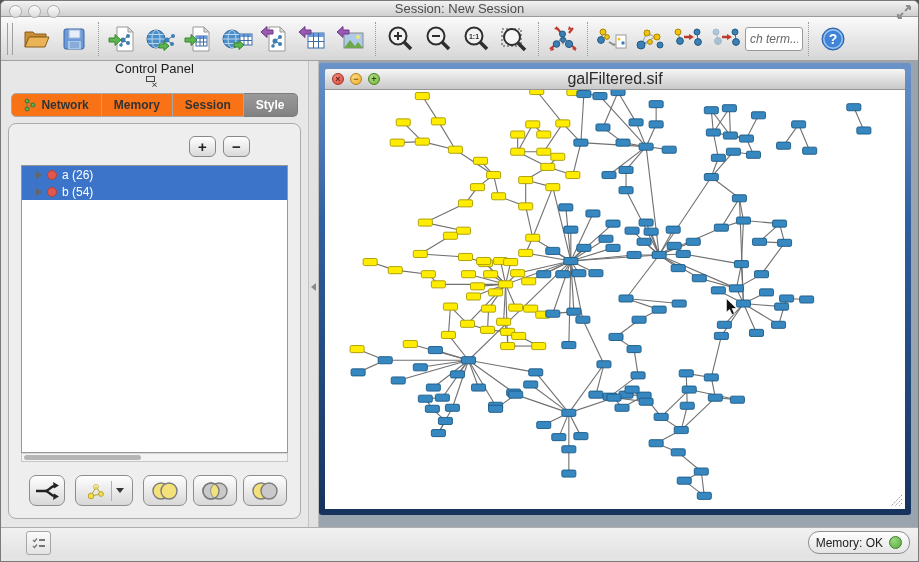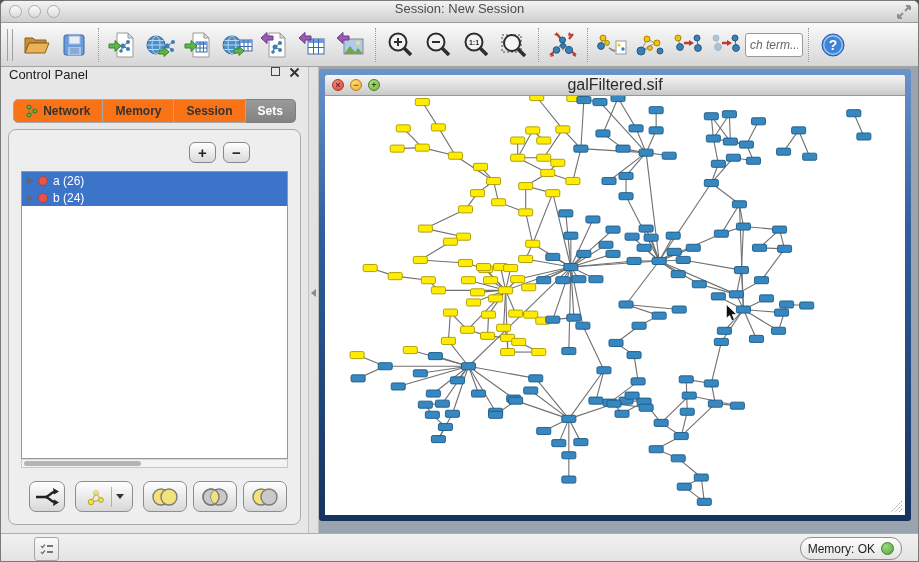--- a/index.html
+++ b/index.html
@@ -1,59 +1,59 @@
 <!DOCTYPE html>
 <html><head>
 <meta charset="utf-8">
 <style>
   html,body{margin:0;padding:0;background:#555;}
   *{box-sizing:border-box;}
   .window{position:relative;width:919px;height:562px;background:#e4e4e4;
     font-family:"Liberation Sans",sans-serif;font-size:12px;color:#222;
     border:1px solid #7a7a7a;border-radius:6px 6px 0 0;overflow:hidden;}
   
-  .titlebar{height:22px;background:linear-gradient(180deg,#f3f3f3,#cfcfcf);
-    border-bottom:1px solid #9b9b9b;position:relative;display:flex;align-items:flex-start;}
+  .titlebar{height:16px;background:linear-gradient(180deg,#f3f3f3,#cfcfcf);
+    border-bottom:1px solid #9b9b9b;position:relative;display:flex;align-items:flex-end;}
   .lights{position:absolute;left:8px;top:4px;display:flex;gap:6px;}
   .light{width:13px;height:13px;border-radius:50%;border:1px solid #a9a9a9;
     background:linear-gradient(180deg,#fbfbfb,#dcdcdc);}
   .win-title{flex:1;text-align:center;font-size:13px;color:#4c4c4c;}
   .win-zoom{position:absolute;right:6px;top:3px;}
   
   .toolbar{height:44px;background:linear-gradient(180deg,#fafafa,#d6d6d6);
     border-bottom:1px solid #a3a3a3;display:flex;align-items:center;padding:0 4px;}
   .tb-grip{width:6px;height:32px;border-left:1px solid #9f9f9f;border-right:1px solid #9f9f9f;margin:0 4px 0 2px;}
   .tb{width:38px;height:38px;border:none;background:transparent;display:flex;
     align-items:center;justify-content:center;padding:0;cursor:default;}
   .sep{width:1px;height:34px;border-left:1px dotted #9a9a9a;margin:0 5px;}
   .search{width:58px;height:24px;border:1px solid #9a9a9a;border-radius:3px;
     font-family:"Liberation Sans",sans-serif;font-size:12px;font-style:italic;
     color:#555;padding:0 4px;background:#fff;}
   .search::placeholder{color:#666;font-style:italic;}
   
   .main{display:flex;height:466px;}
   
   .cpanel{width:308px;background:#e7e7e7;display:flex;flex-direction:column;border-right:1px solid #c2c2c2;}
-  .cp-head{height:26px;display:flex;padding:0 8px;}
+  .cp-head{height:26px;display:flex;align-items:center;padding:0 8px;flex-direction:column;}
   .cp-title{flex:1;font-size:13px;color:#1d1d1d;}
   .cp-float{width:9px;height:9px;border:1.5px solid #444;margin-right:9px;}
   .tabs{display:flex;justify-content:center;margin:6px 0 4px;}
   .tab{display:flex;align-items:center;gap:5px;padding:4px 12px;background:#f97316;
     border:1px solid #a8a8a8;border-left:none;font-weight:bold;color:#333;font-size:12px;}
   .tab:first-child{border-left:1px solid #a8a8a8;border-radius:5px 0 0 5px;}
   .tab:last-child{border-radius:0 5px 5px 0;}
   .tab.active{background:linear-gradient(180deg,#9a9a9a,#828282);color:#fff;border-color:#7d7d7d;}
   .sets-box{flex:1;margin:2px 7px 8px;border:1px solid #ababab;border-radius:8px;
     background:#eee;padding:10px 12px 12px;display:flex;flex-direction:column;}
   .sets-actions{display:flex;justify-content:flex-end;gap:7px;margin:2px 38px 8px 0;}
   .mini-btn{width:27px;height:21px;border:1px solid #888;border-radius:6px;
     background:linear-gradient(180deg,#fff,#d9d9d9);font-size:15px;font-weight:bold;
     line-height:17px;color:#222;text-align:center;padding:0;}
   .setlist{background:#fff;border:1px solid #979797;flex:1;overflow:hidden;position:relative;}
-  .row{height:17px;display:flex;align-items:center;gap:5px;padding-left:5px;font-size:12px;}
+  .row{height:17px;display:flex;align-items:center;gap:5px;padding-left:14px;font-size:12px;}
   .row.selected{background:#3c74c9;color:#fff;}
   .tri{width:0;height:0;border-left:6px solid #666;border-top:4px solid transparent;border-bottom:4px solid transparent;}
   .dot{width:10px;height:10px;border-radius:50%;background:#e2574c;border:1px solid #b84038;}
   .hscroll{height:9px;background:#f3f3f3;border:1px solid #c7c7c7;border-top:1px solid #d9d9d9;position:relative;}
   .hthumb{position:absolute;left:2px;top:1px;height:5px;width:44%;background:#b5b5b5;border-radius:3px;}
   .set-tools{display:flex;align-items:center;margin-top:13px;}
   .tool-btn{height:31px;border:1px solid #8d8d8d;border-radius:7px;
     background:linear-gradient(180deg,#fefefe,#d8d8d8);display:flex;align-items:center;justify-content:center;padding:0;}
   .fork{width:36px;margin-left:8px;}
   .combo{width:58px;margin-left:10px;}
@@ -79,21 +79,21 @@
   .f-light{width:12px;height:12px;border-radius:50%;font-size:9px;line-height:11px;
     text-align:center;font-weight:bold;padding:0;border-width:1px;border-style:solid;}
   .f-red{background:radial-gradient(circle at 35% 30%,#f08d80,#d8453a);border-color:#a63428;color:#6e1d14;}
   .f-yellow{background:radial-gradient(circle at 35% 30%,#ffd97a,#f0ac2e);border-color:#b67f1d;color:#7c5408;}
   .f-green{background:radial-gradient(circle at 35% 30%,#b4e086,#6fb33a;);background:radial-gradient(circle at 35% 30%,#b4e086,#6fb33a);border-color:#4e7f26;color:#2c4c12;}
   .canvas{flex:1;background:#fff;position:relative;overflow:hidden;}
   .canvas svg.net{position:absolute;inset:0;width:100%;height:100%;}
   .grip{position:absolute;right:2px;bottom:2px;}
   
   .statusbar{height:30px;background:linear-gradient(180deg,#f1f1f1,#e2e2e2);
-    border-top:1px solid #aeaeae;display:flex;align-items:center;padding:0 16px;}
+    border-top:1px solid #aeaeae;display:flex;align-items:center;padding:0 8px;}
   .task-btn{width:25px;height:24px;margin-left:17px;border:1px solid #a5a5a5;border-radius:3px;
     background:linear-gradient(180deg,#fbfbfb,#e3e3e3);display:flex;align-items:center;justify-content:center;padding:0;}
   .mem{margin-left:auto;height:23px;border:1px solid #8f8f8f;border-radius:11px;
     background:linear-gradient(180deg,#fefefe,#e4e4e4);display:flex;align-items:center;
     gap:6px;padding:0 7px;font-size:12px;color:#222;}
   .led{width:13px;height:13px;border-radius:50%;background:radial-gradient(circle at 35% 30%,#9ad97f,#56a83c);border:1px solid #3f7d2c;}
 </style>
 </head>
 <body>
 
@@ -327,38 +327,38 @@
             </svg>
           <span>Network</span>
         </div>
         <div class="tab">
             <span>Memory</span>
           </div>
         <div class="tab">
             <span>Session</span>
           </div>
         <div class="tab active">
-            <span>Sets</span>
+            <span>Style</span>
           </div>
       </div>
       <div class="sets-box">
         <div class="sets-actions">
           <button class="mini-btn">+</button>
           <button class="mini-btn">−</button>
         </div>
         <div class="setlist">
           <div class="row selected">
             <span class="tri"></span>
             <span class="dot"></span>
             <span>a (26)</span>
           </div>
           <div class="row selected">
             <span class="tri"></span>
             <span class="dot"></span>
-            <span>b (24)</span>
+            <span>b (54)</span>
           </div>
         </div>
         <div class="hscroll">
             <div class="hthumb"></div>
           </div>
         <div class="set-tools">
           <button class="tool-btn fork">
             <svg width="26" height="24" viewBox="0 0 26 24">
                 <path d="M2 12h9c4 0 5-4 9-5m-18 5h9c4 0 5 4 9 5" stroke="#222" stroke-width="2.4" fill="none"></path>
                 <path d="M19 3l6 3.5-5 3zM19 21l6-3.5-5-3z" fill="#222"></path>

